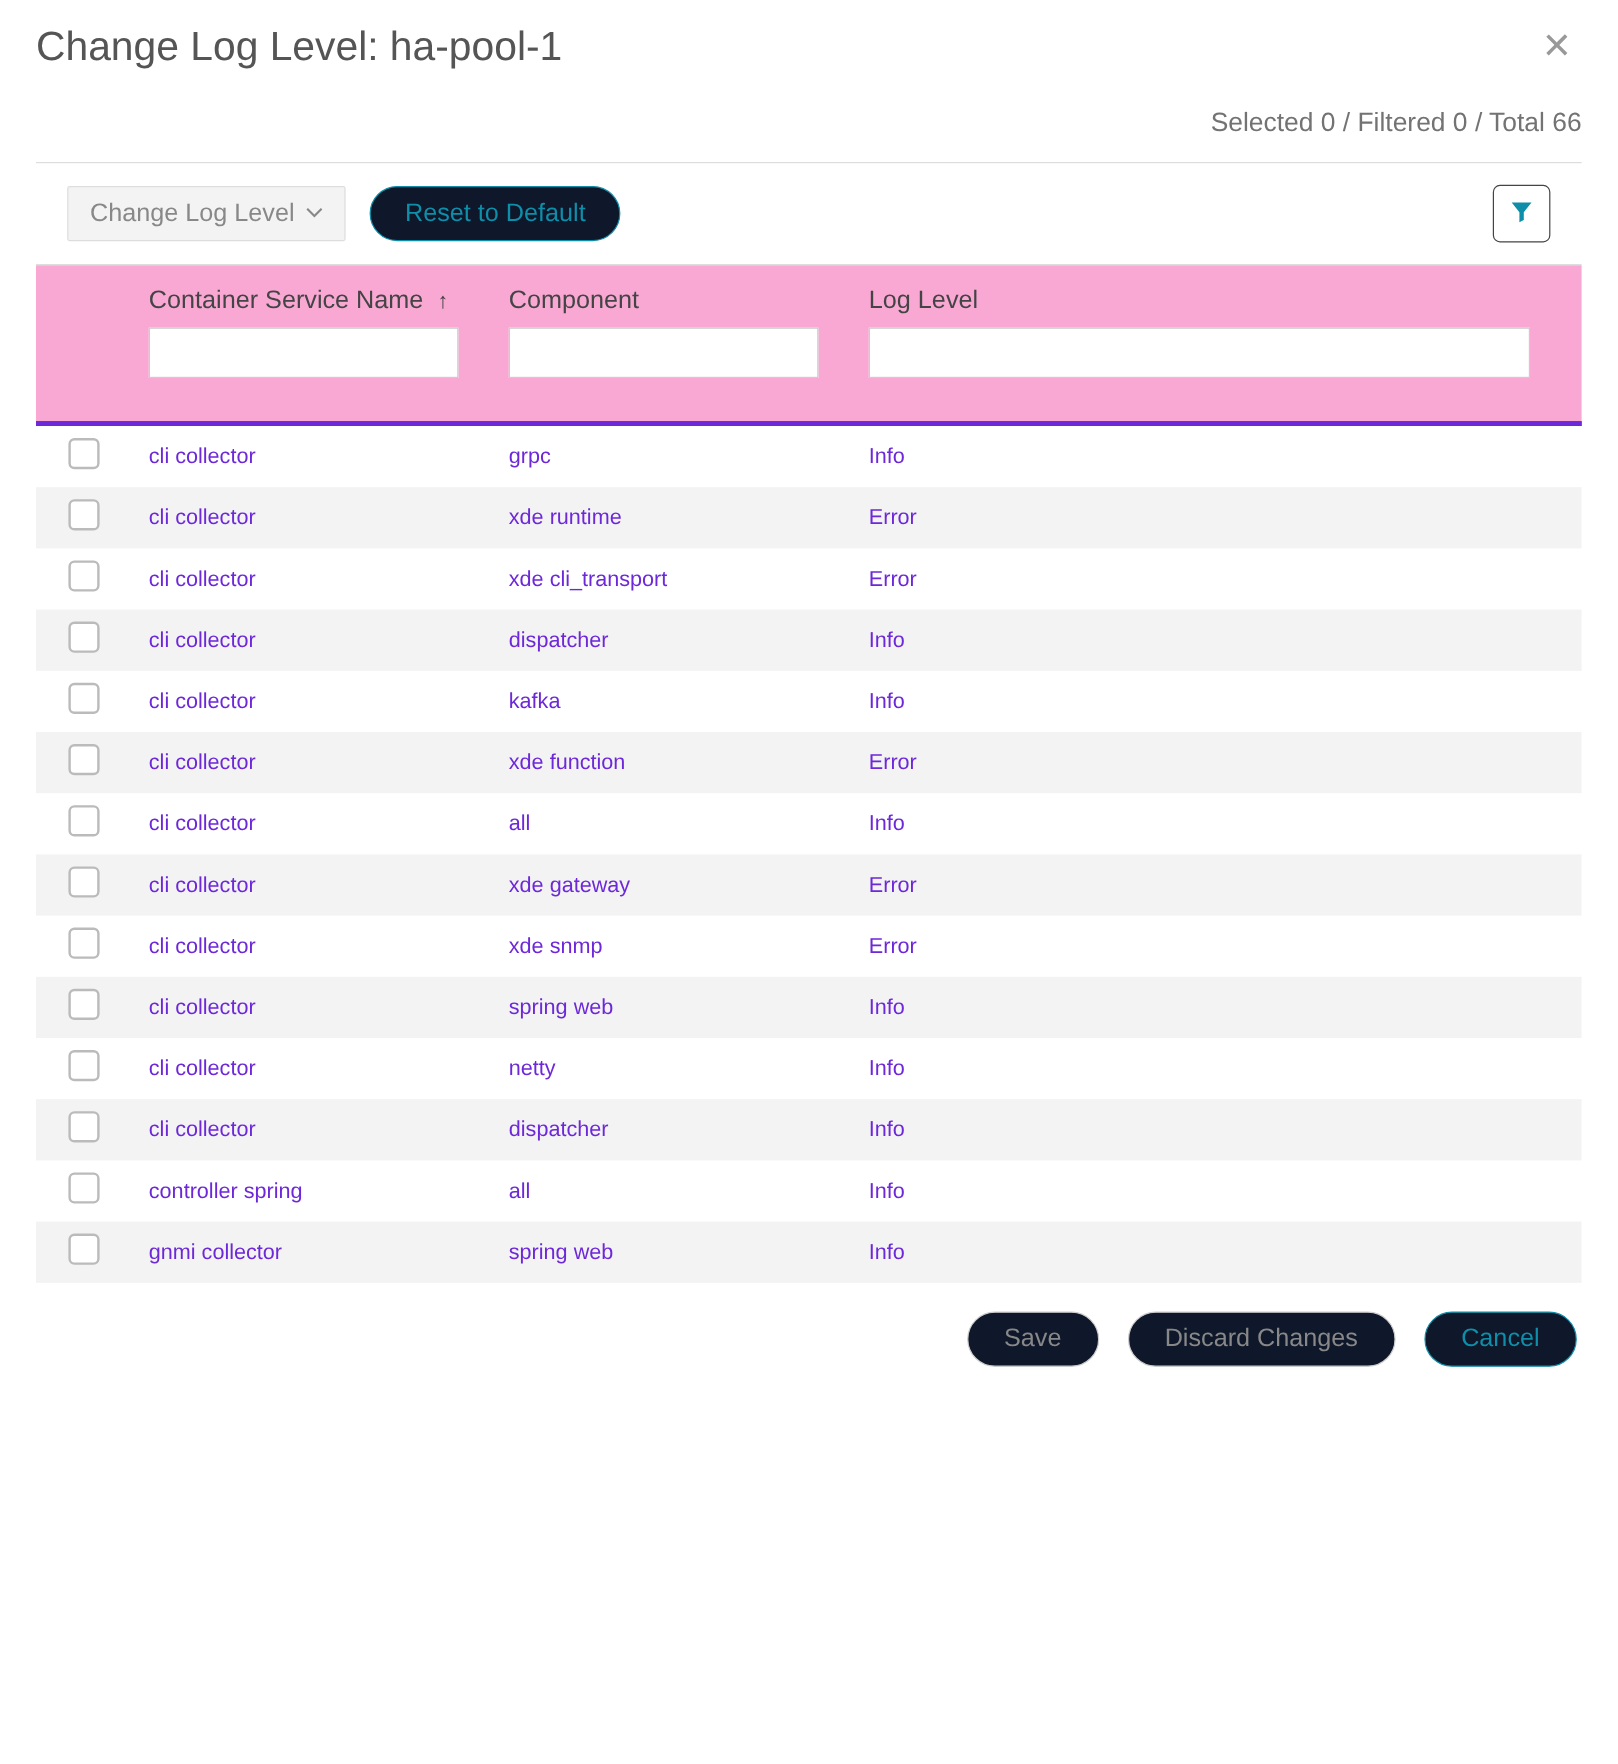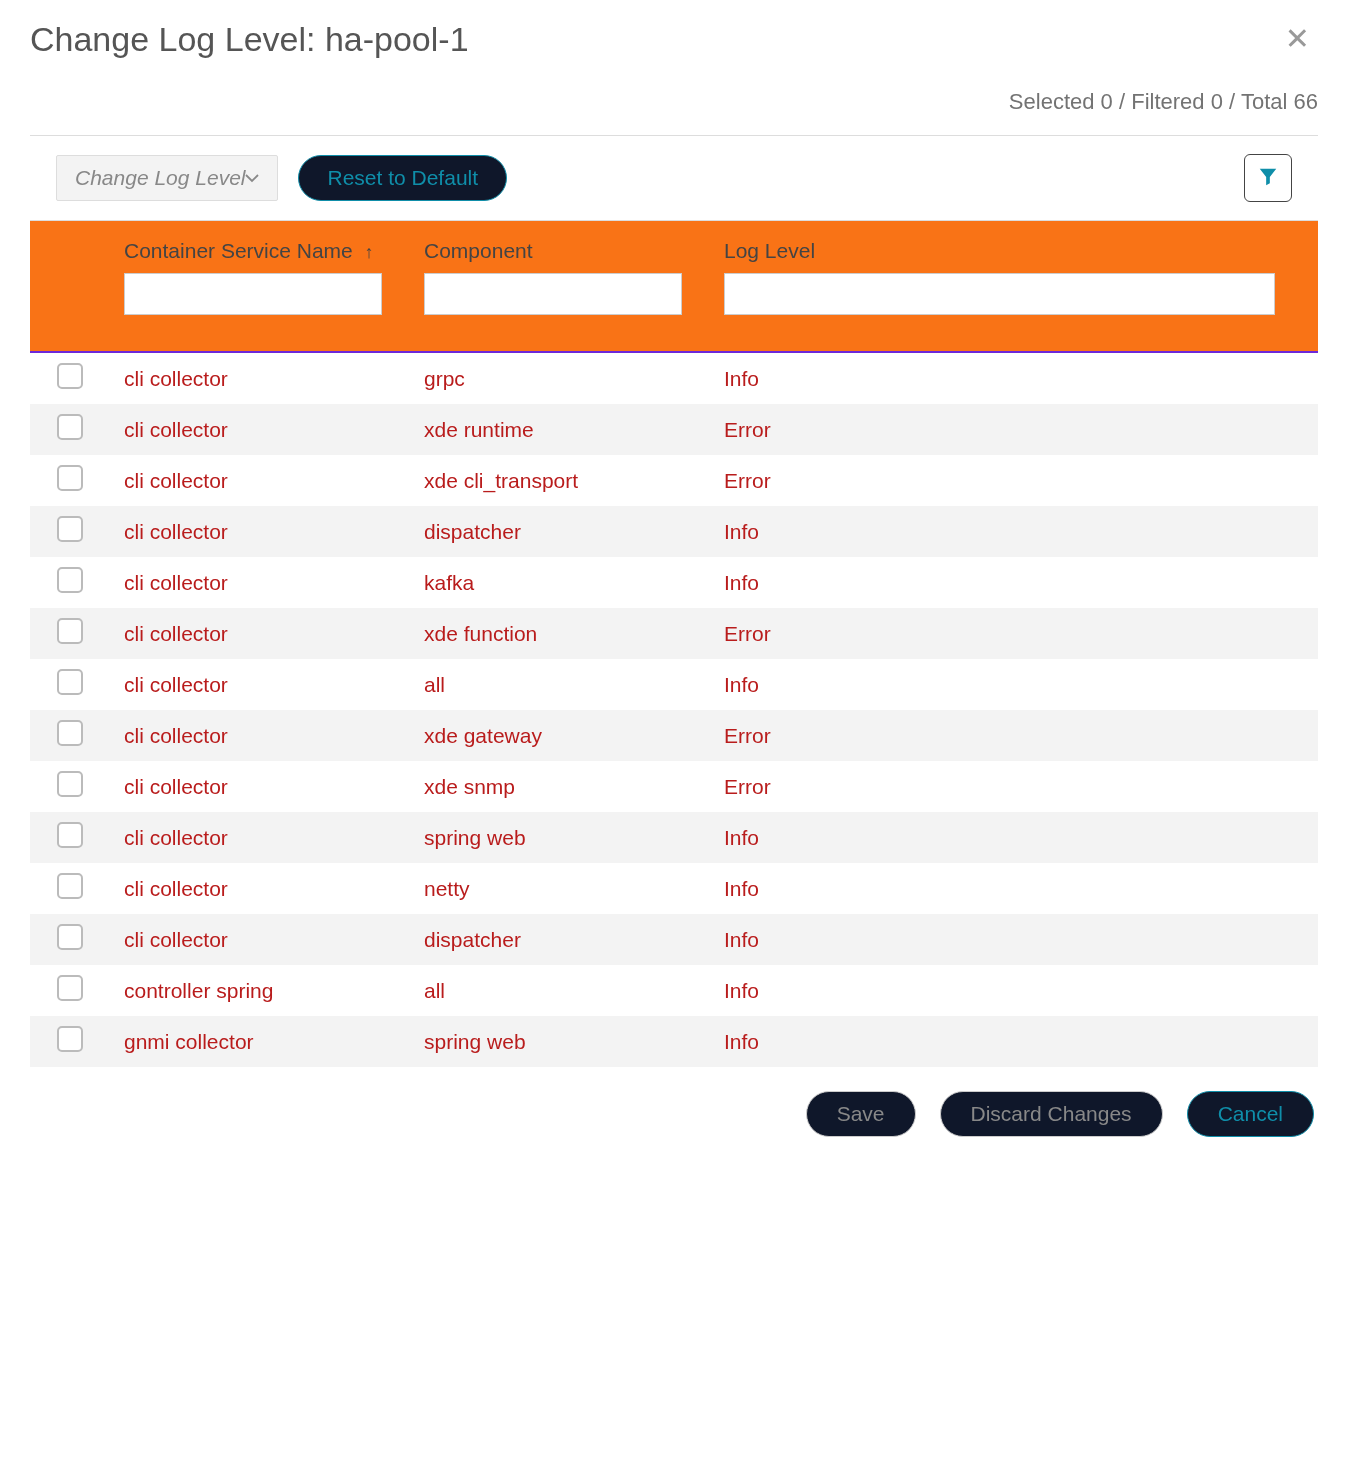--- a/index.html
+++ b/index.html
@@ -43,24 +43,24 @@
   }
   .toolbar {
     display: flex;
     align-items: center;
     gap: 20px;
     padding: 0 26px 18px 26px;
   }
   .dropdown {
     display: inline-flex;
     align-items: center;
+    gap: 10px;
     background: #f3f3f3;
     border: 1px solid #ddd;
     color: #888;
-    font-style: italic;
     font-size: 21px;
     padding: 10px 18px;
     border-radius: 2px;
     cursor: pointer;
   }
   .dropdown .chev {
     font-style: normal;
     font-size: 16px;
     color: #888;
   }
@@ -85,50 +85,50 @@
     justify-content: center;
     cursor: pointer;
   }
   .filter-btn svg { width: 22px; height: 22px; }
   .table {
     width: 100%;
     border-collapse: collapse;
     table-layout: fixed;
   }
   .thead-row th {
-    background: #f97316;
+    background: #f9a8d4;
     text-align: left;
     font-weight: 400;
     color: #444;
     font-size: 21px;
     padding: 18px 14px 24px 14px;
     border-top: 1px solid #ddd;
-    border-bottom: 2px solid #6d28d9;
+    border-bottom: 4px solid #6d28d9;
     vertical-align: top;
   }
   .col-check { width: 80px; }
   .col-service { width: 300px; }
   .col-component { width: 300px; }
   .col-level { width: auto; }
   .th-label { display: block; padding-left: 0; margin-bottom: 10px; }
   .sort-arrow { font-size: 18px; margin-left: 6px; }
   .th-filter-input {
     width: 95%;
     height: 42px;
     border: 1px solid #ccc;
     background: #fff;
     font-size: 18px;
     padding: 4px 8px;
     margin-bottom: 12px;
   }
   tbody tr { height: 50px; }
   tbody tr:nth-child(even) { background: #f3f3f3; }
   tbody td {
-    font-size: 21px;
-    color: #b91c1c;
+    font-size: 18px;
+    color: #6d28d9;
     padding: 10px 14px;
     vertical-align: middle;
   }
   .checkbox-cell { text-align: center; }
   .checkbox {
     width: 26px;
     height: 26px;
     border: 2px solid #bbb;
     border-radius: 5px;
     display: inline-block;

